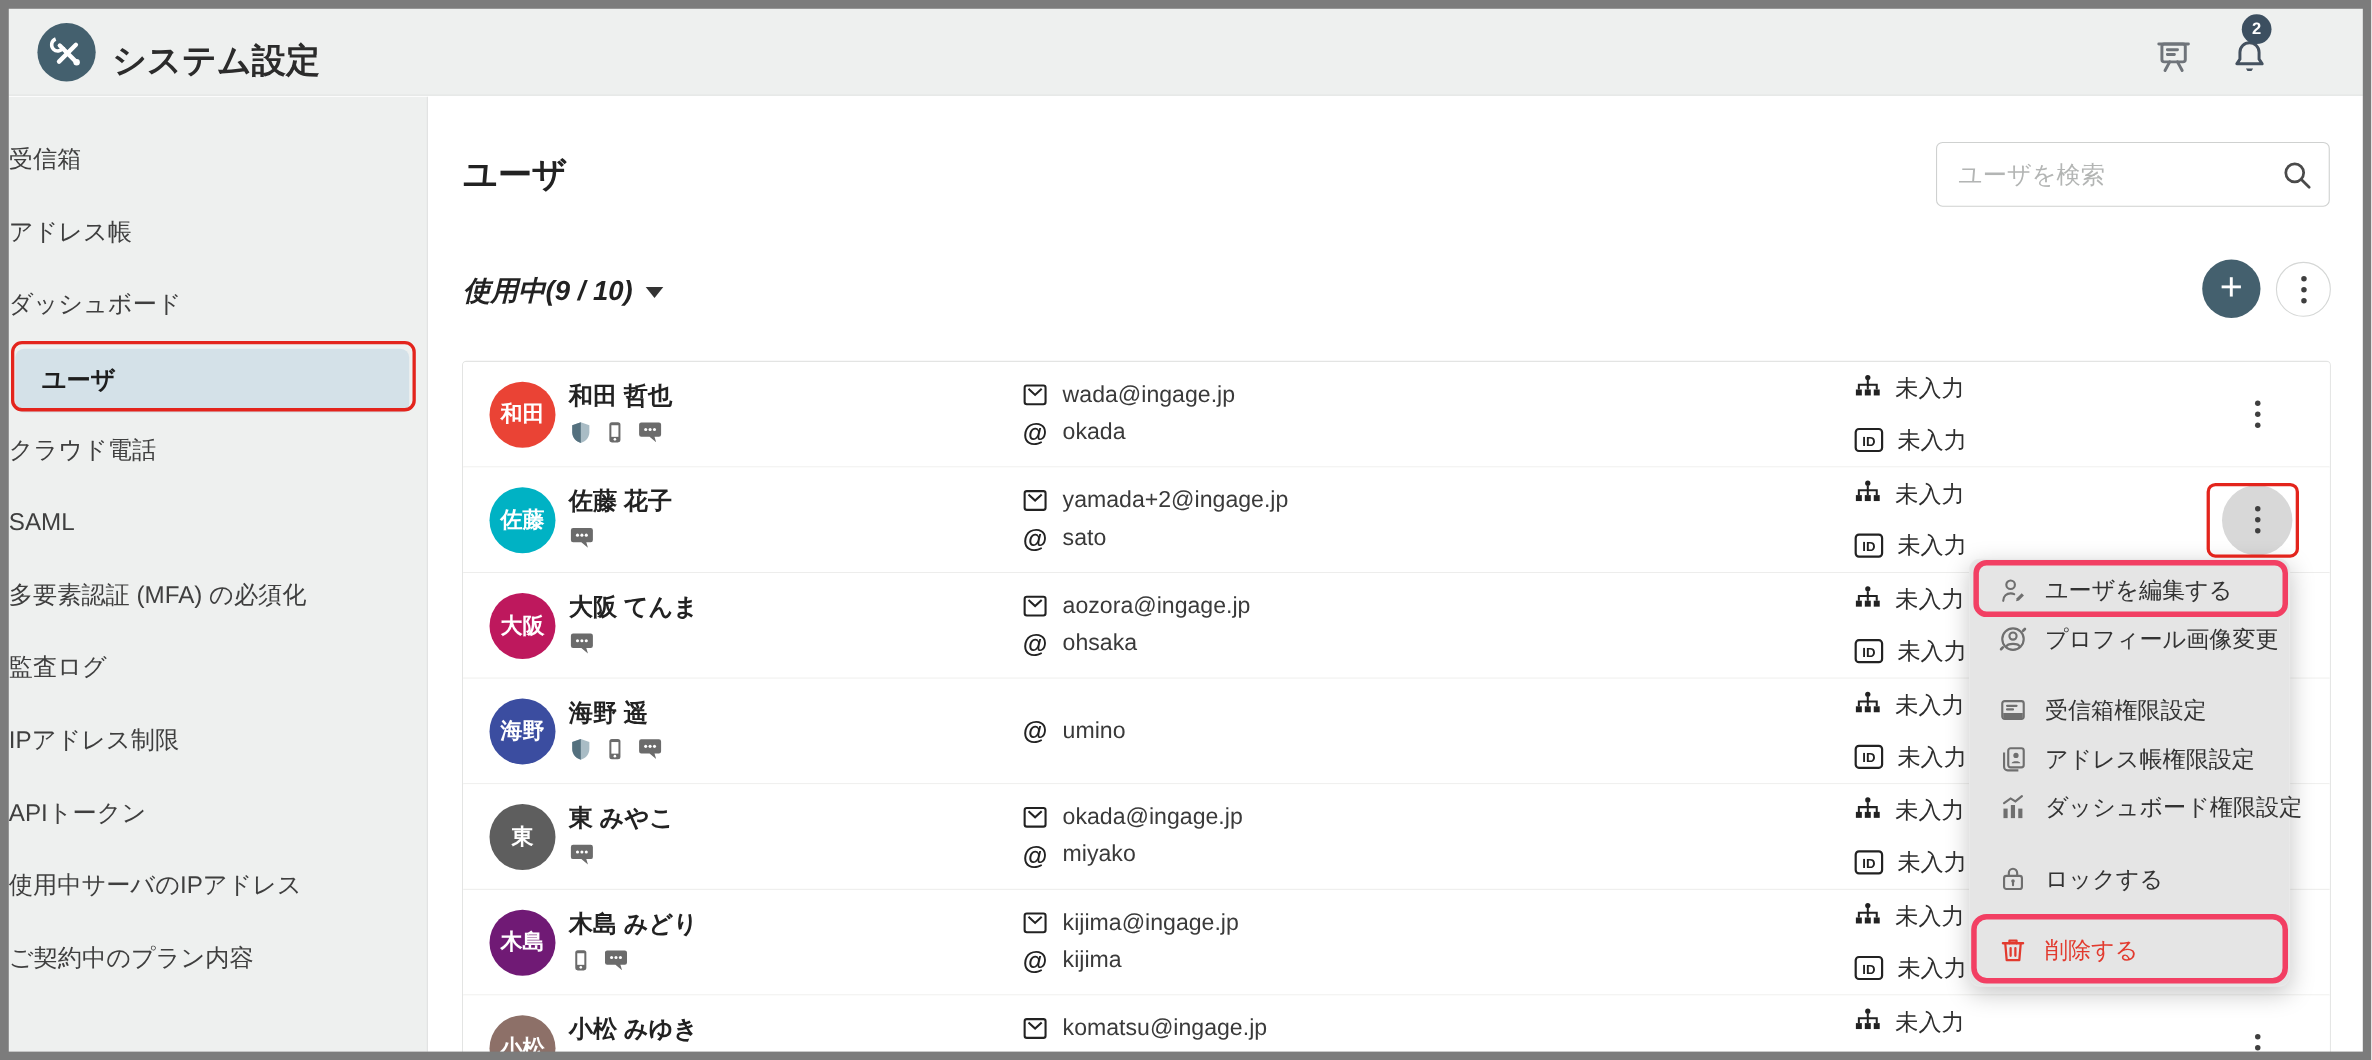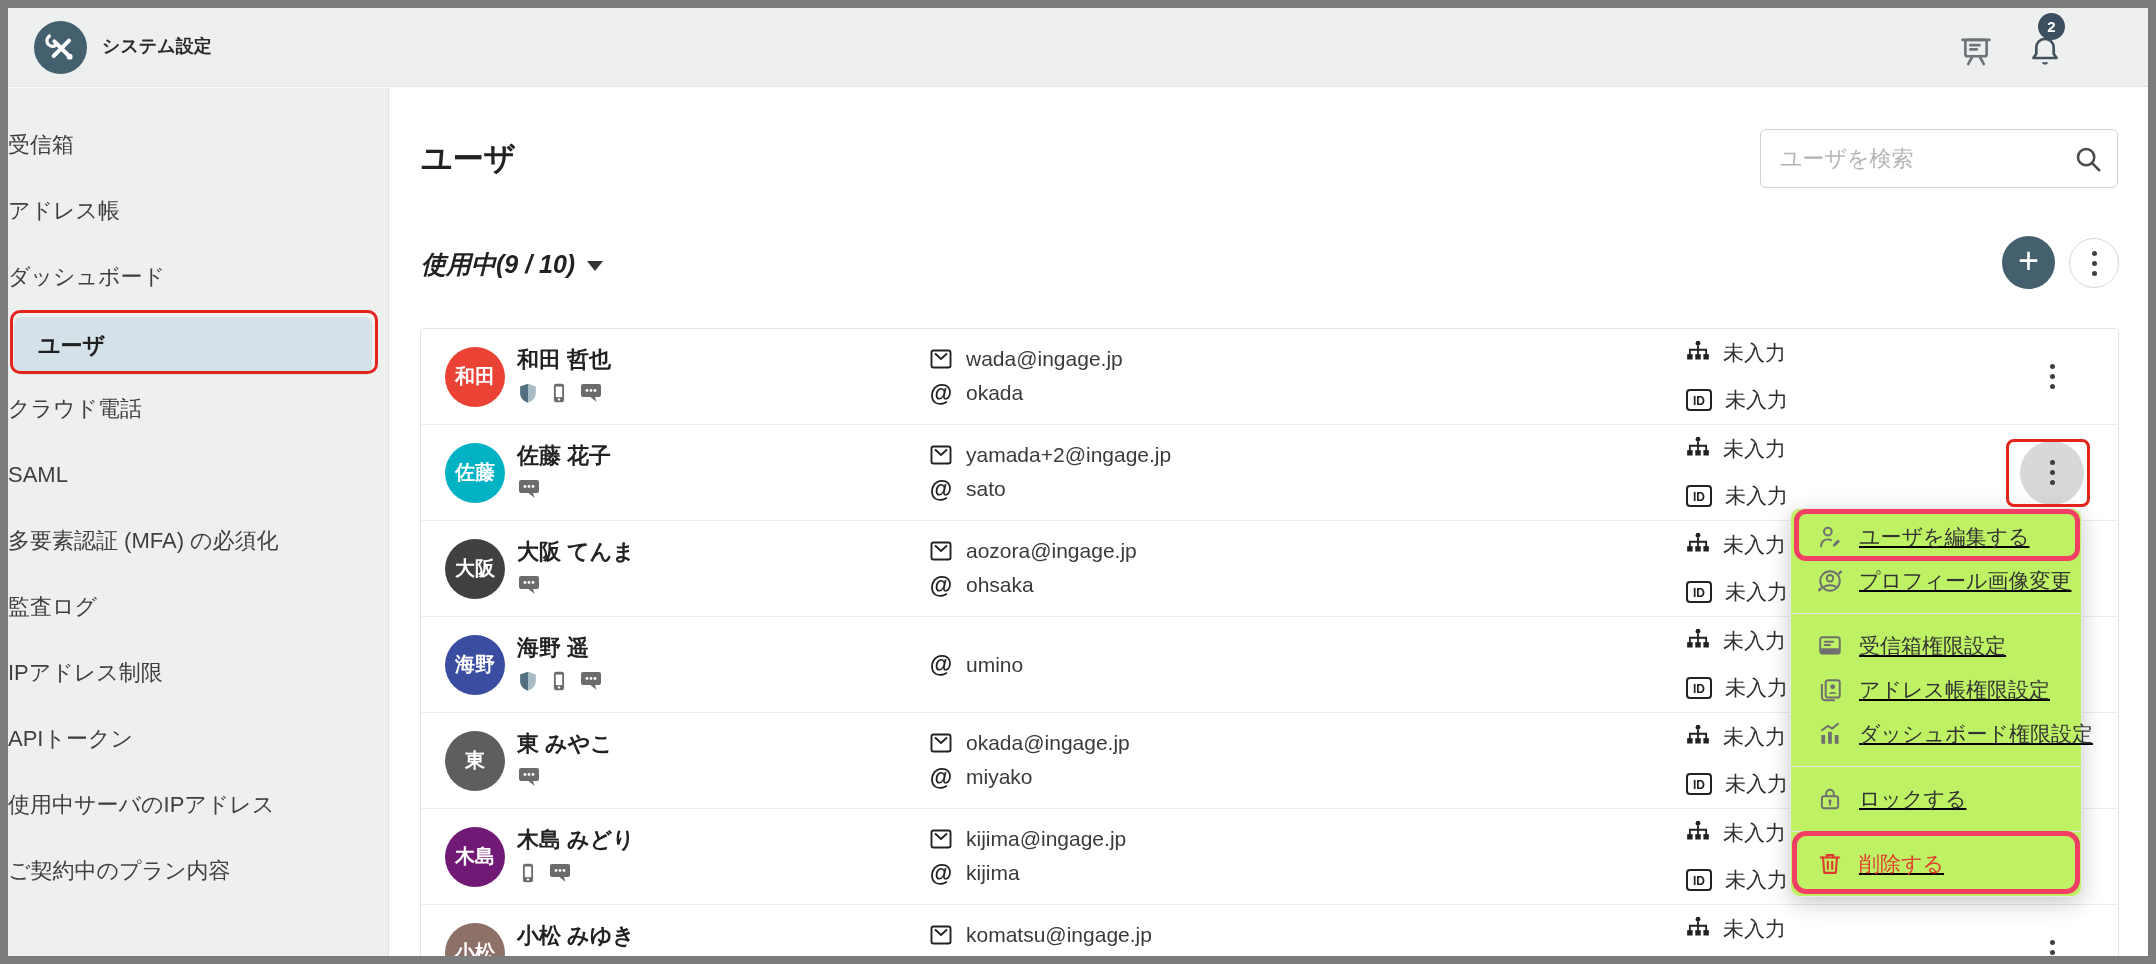--- a/index.html
+++ b/index.html
@@ -3,21 +3,21 @@
 <meta charset="utf-8">
 <style>
   * { margin:0; padding:0; box-sizing:border-box; }
   body { font-family:"Liberation Sans","DejaVu Sans",sans-serif; background:#fff; }
   .screen { position:relative; width:2156px; height:964px; background:#fff; overflow:hidden; }
   .frame { position:absolute; inset:0; border:8px solid #7c7c7c; z-index:40; pointer-events:none; }
 
   
   .topbar { position:absolute; left:8px; top:8px; right:8px; height:79px; background:#eef0ef; border-bottom:1px solid #e2e4e3; z-index:2; }
   .logo { position:absolute; left:26px; top:13px; width:53px; height:53px; border-radius:50%; background:#44606e; display:flex; align-items:center; justify-content:center; }
-  .app-title { position:absolute; left:94px; top:26px; font-size:18px; font-weight:700; color:#2b2b2b; }
+  .app-title { position:absolute; left:94px; top:26px; font-size:31px; font-weight:700; color:#2b2b2b; }
   .top-icon-btn { position:absolute; top:24px; width:40px; height:40px; display:flex; align-items:center; justify-content:center; cursor:pointer; }
   .btn-present { left:1948px; }
   .btn-bell { left:2017px; }
   .badge { position:absolute; left:2038px; top:13px; min-width:27px; height:27px; border-radius:50%; background:#3c4f60; color:#fff; font-size:15px; font-weight:700; display:flex; align-items:center; justify-content:center; z-index:3; }
   .top-avatar { position:absolute; left:2078px; top:18px; width:53px; height:53px; border-radius:50%; background:#ea4335; color:#fff; font-size:19px; font-weight:700; display:flex; align-items:center; justify-content:center; cursor:pointer; }
 
   
   .sidebar { position:absolute; left:8px; top:88px; width:381px; bottom:8px; background:#eef0ef; border-right:1px solid #e0e2e1; z-index:2; }
   .side-nav { position:absolute; left:0; top:24px; width:100%; }
   .side-item { height:66px; display:flex; align-items:center; font-size:22px; color:#3f3f3f; cursor:pointer; }
@@ -45,21 +45,21 @@
   .contactcol { width:756px; display:flex; flex-direction:column; gap:9px; }
   .cline { display:flex; align-items:center; gap:13px; font-size:21px; color:#3a3a3a; }
   .at-glyph { font-size:23px; font-weight:700; color:#222; width:24px; text-align:center; }
   .rightcol { width:280px; display:flex; flex-direction:column; gap:19px; }
   .rline { display:flex; align-items:center; gap:12px; font-size:21px; color:#2e2e2e; }
   .kebab { position:absolute; right:44px; top:50%; transform:translateY(-50%); width:44px; height:44px; display:flex; flex-direction:column; align-items:center; justify-content:center; cursor:pointer; }
   .kdot { width:5px; height:5px; border-radius:50%; background:#3f3f3f; margin:2.5px 0; }
   .halo { position:absolute; right:34px; top:50%; transform:translateY(-50%); width:64px; height:64px; border-radius:50%; background:#d8d8d8; }
 
   
-  .ctx-menu { position:absolute; left:1790px; top:508px; width:292px; background:#bef264; border:1px solid #e9e9e9; border-radius:10px; box-shadow:0 6px 22px rgba(0,0,0,.22); padding:6px 0 10px; z-index:20;text-decoration:underline; }
+  .ctx-menu { position:absolute; left:1790px; top:508px; width:292px; background:#e5e5e5; border:1px solid #e9e9e9; border-radius:10px; box-shadow:0 6px 22px rgba(0,0,0,.22); padding:6px 0 10px; z-index:20; }
   .ctx-item { height:44px; display:flex; align-items:center; gap:16px; padding:0 26px; font-size:21px; color:#333; cursor:pointer; white-space:nowrap; }
   .ctx-item.danger { color:#e23a2e; }
   .ctx-div { height:1px; background:#e5e5e5; margin:10px 0; }
 
   
   .ann { position:absolute; pointer-events:none; z-index:30; }
   .ann-sidebar { left:10px; top:310px; width:368px; height:64px; border:3px solid #e3241c; border-radius:10px; }
   .ann-kebab { left:2006px; top:439px; width:84px; height:68px; border:3px solid #e3241c; border-radius:8px; }
   .ann-edit { left:1794px; top:509px; width:286px; height:52px; border:5px solid #f23f63; border-radius:12px; }
   .ann-delete { left:1792px; top:831px; width:288px; height:63px; border:5px solid #f23f63; border-radius:14px; }
@@ -282,21 +282,21 @@
       </div>
       <div class="halo"></div>
       <div class="kebab">
           <span class="kdot"></span>
           <span class="kdot"></span>
           <span class="kdot"></span>
         </div>
     </div>
 
     <div class="user-row">
-      <div class="avatar" style="background: #404040;">大阪</div>
+      <div class="avatar" style="background: #be185d;">大阪</div>
       <div class="namecol">
         <div class="uname">大阪 てんま</div>
         <div class="badges">
           <span>
               <svg width="24" height="24" viewBox="0 0 24 24">
                 <path d="M4 3 h16 a2 2 0 0 1 2 2 v9 a2 2 0 0 1 -2 2 h-4 l1.5 5 -6-5 H4 a2 2 0 0 1 -2-2 V5 a2 2 0 0 1 2-2 z" fill="#6b6b6b"></path>
                 <circle cx="8" cy="9.5" r="1.4" fill="#fff"></circle>
                 <circle cx="12" cy="9.5" r="1.4" fill="#fff"></circle>
                 <circle cx="16" cy="9.5" r="1.4" fill="#fff"></circle>
               </svg>

